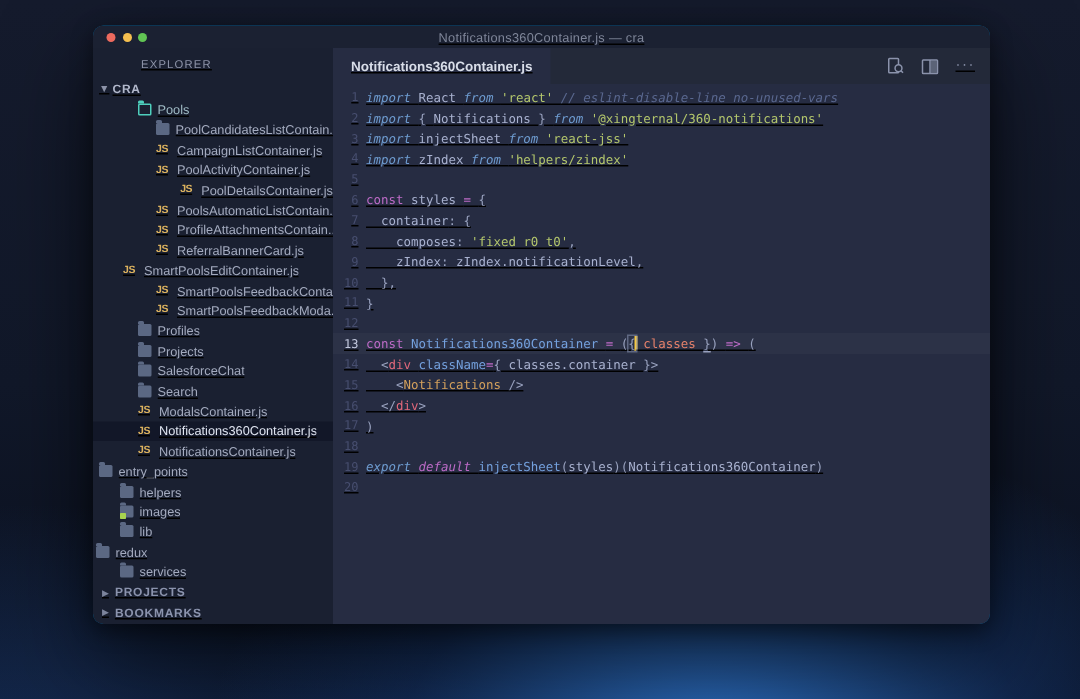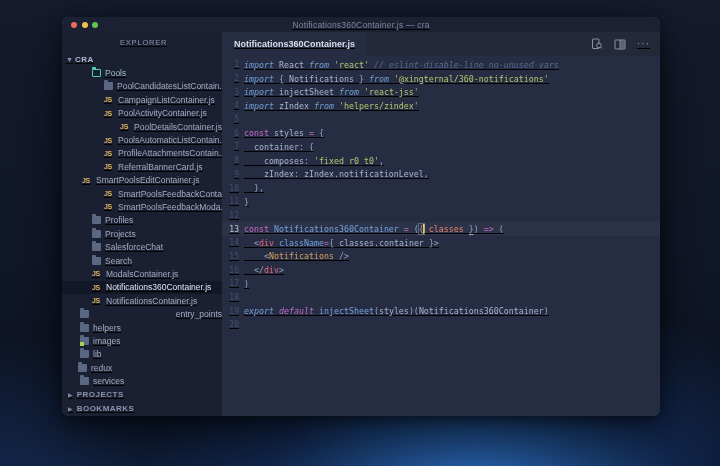--- a/index.html
+++ b/index.html
@@ -25,21 +25,21 @@
     height:15px; flex:0 0 15px; background:#1b2132; position:relative;
     display:flex; align-items:center; justify-content:center;
   }
   .lights{ position:absolute; left:9px; top:0; height:100%; display:flex; align-items:center; gap:4.5px; }
   .light{ width:6px; height:6px; border-radius:50%; }
   .titlebar-title{ font-size:8.5px; color:#7f8699; letter-spacing:.2px; }
   
   .main{ flex:1; display:flex; min-height:0; }
   .sidebar{ width:160px; flex:0 0 160px; background:#1a2031; display:flex; flex-direction:column; overflow:hidden; }
   .explorer-header{ height:21px; display:flex; align-items:center; padding-left:32px;
-    font-size:7.5px; letter-spacing:.8px; color:#8d93a8;margin-left:26px; }
+    font-size:7.5px; letter-spacing:.8px; color:#8d93a8; }
   .tree-root-row{ height:13.4px; display:flex; align-items:center; padding-left:4px; color:#b2b8cb; }
   .tree-root-row .arrow{ font-size:7px; color:#8d93a8; width:9px; }
   .tree-root-label{ font-size:8px; font-weight:bold; letter-spacing:.5px; }
   .tree{ display:flex; flex-direction:column; }
   .row{ height:13.4px; display:flex; align-items:center; gap:4px; color:#a4abbf; font-size:8.5px; white-space:nowrap; overflow:hidden; }
   .row.selected{ background:#121728; color:#dfe4f0; }
   .ficon{ flex:0 0 auto; width:9px; height:8px; position:relative; }
   .folder{ background:#5b6883; border-radius:1px; }
   .folder::before{ content:""; position:absolute; top:-2px; left:0; width:4px; height:2px; background:#5b6883; border-radius:1px 1px 0 0; }
   .folder-teal{ border:1px solid #4ecfbd; border-radius:1px; background:transparent; }
@@ -170,37 +170,37 @@
             <span class="row-label">ModalsContainer.js</span>
           </div>
           <div class="row selected" style="padding-left: 30px;">
             <span class="jsbadge">JS</span>
             <span class="row-label">Notifications360Container.js</span>
           </div>
           <div class="row" style="padding-left: 30px;">
             <span class="jsbadge">JS</span>
             <span class="row-label">NotificationsContainer.js</span>
           </div>
-          <div class="row" style="padding-left: 18px; justify-content: space-between;">
+          <div class="row" style="padding-left: 4px;">
             <span class="ficon folder"></span>
             <span class="row-label">entry_points</span>
           </div>
           <div class="row" style="padding-left: 18px;">
             <span class="ficon folder"></span>
             <span class="row-label">helpers</span>
           </div>
           <div class="row" style="padding-left: 18px;">
             <span class="ficon folder folder-img"></span>
             <span class="row-label">images</span>
           </div>
           <div class="row" style="padding-left: 18px;">
             <span class="ficon folder"></span>
             <span class="row-label">lib</span>
           </div>
-          <div class="row" style="padding-left: 16px;">
+          <div class="row" style="padding-left: 2px;">
             <span class="ficon folder"></span>
             <span class="row-label">redux</span>
           </div>
           <div class="row" style="padding-left: 18px;">
             <span class="ficon folder"></span>
             <span class="row-label">services</span>
           </div>
         </div>
       <div>
           <div class="section-row">

